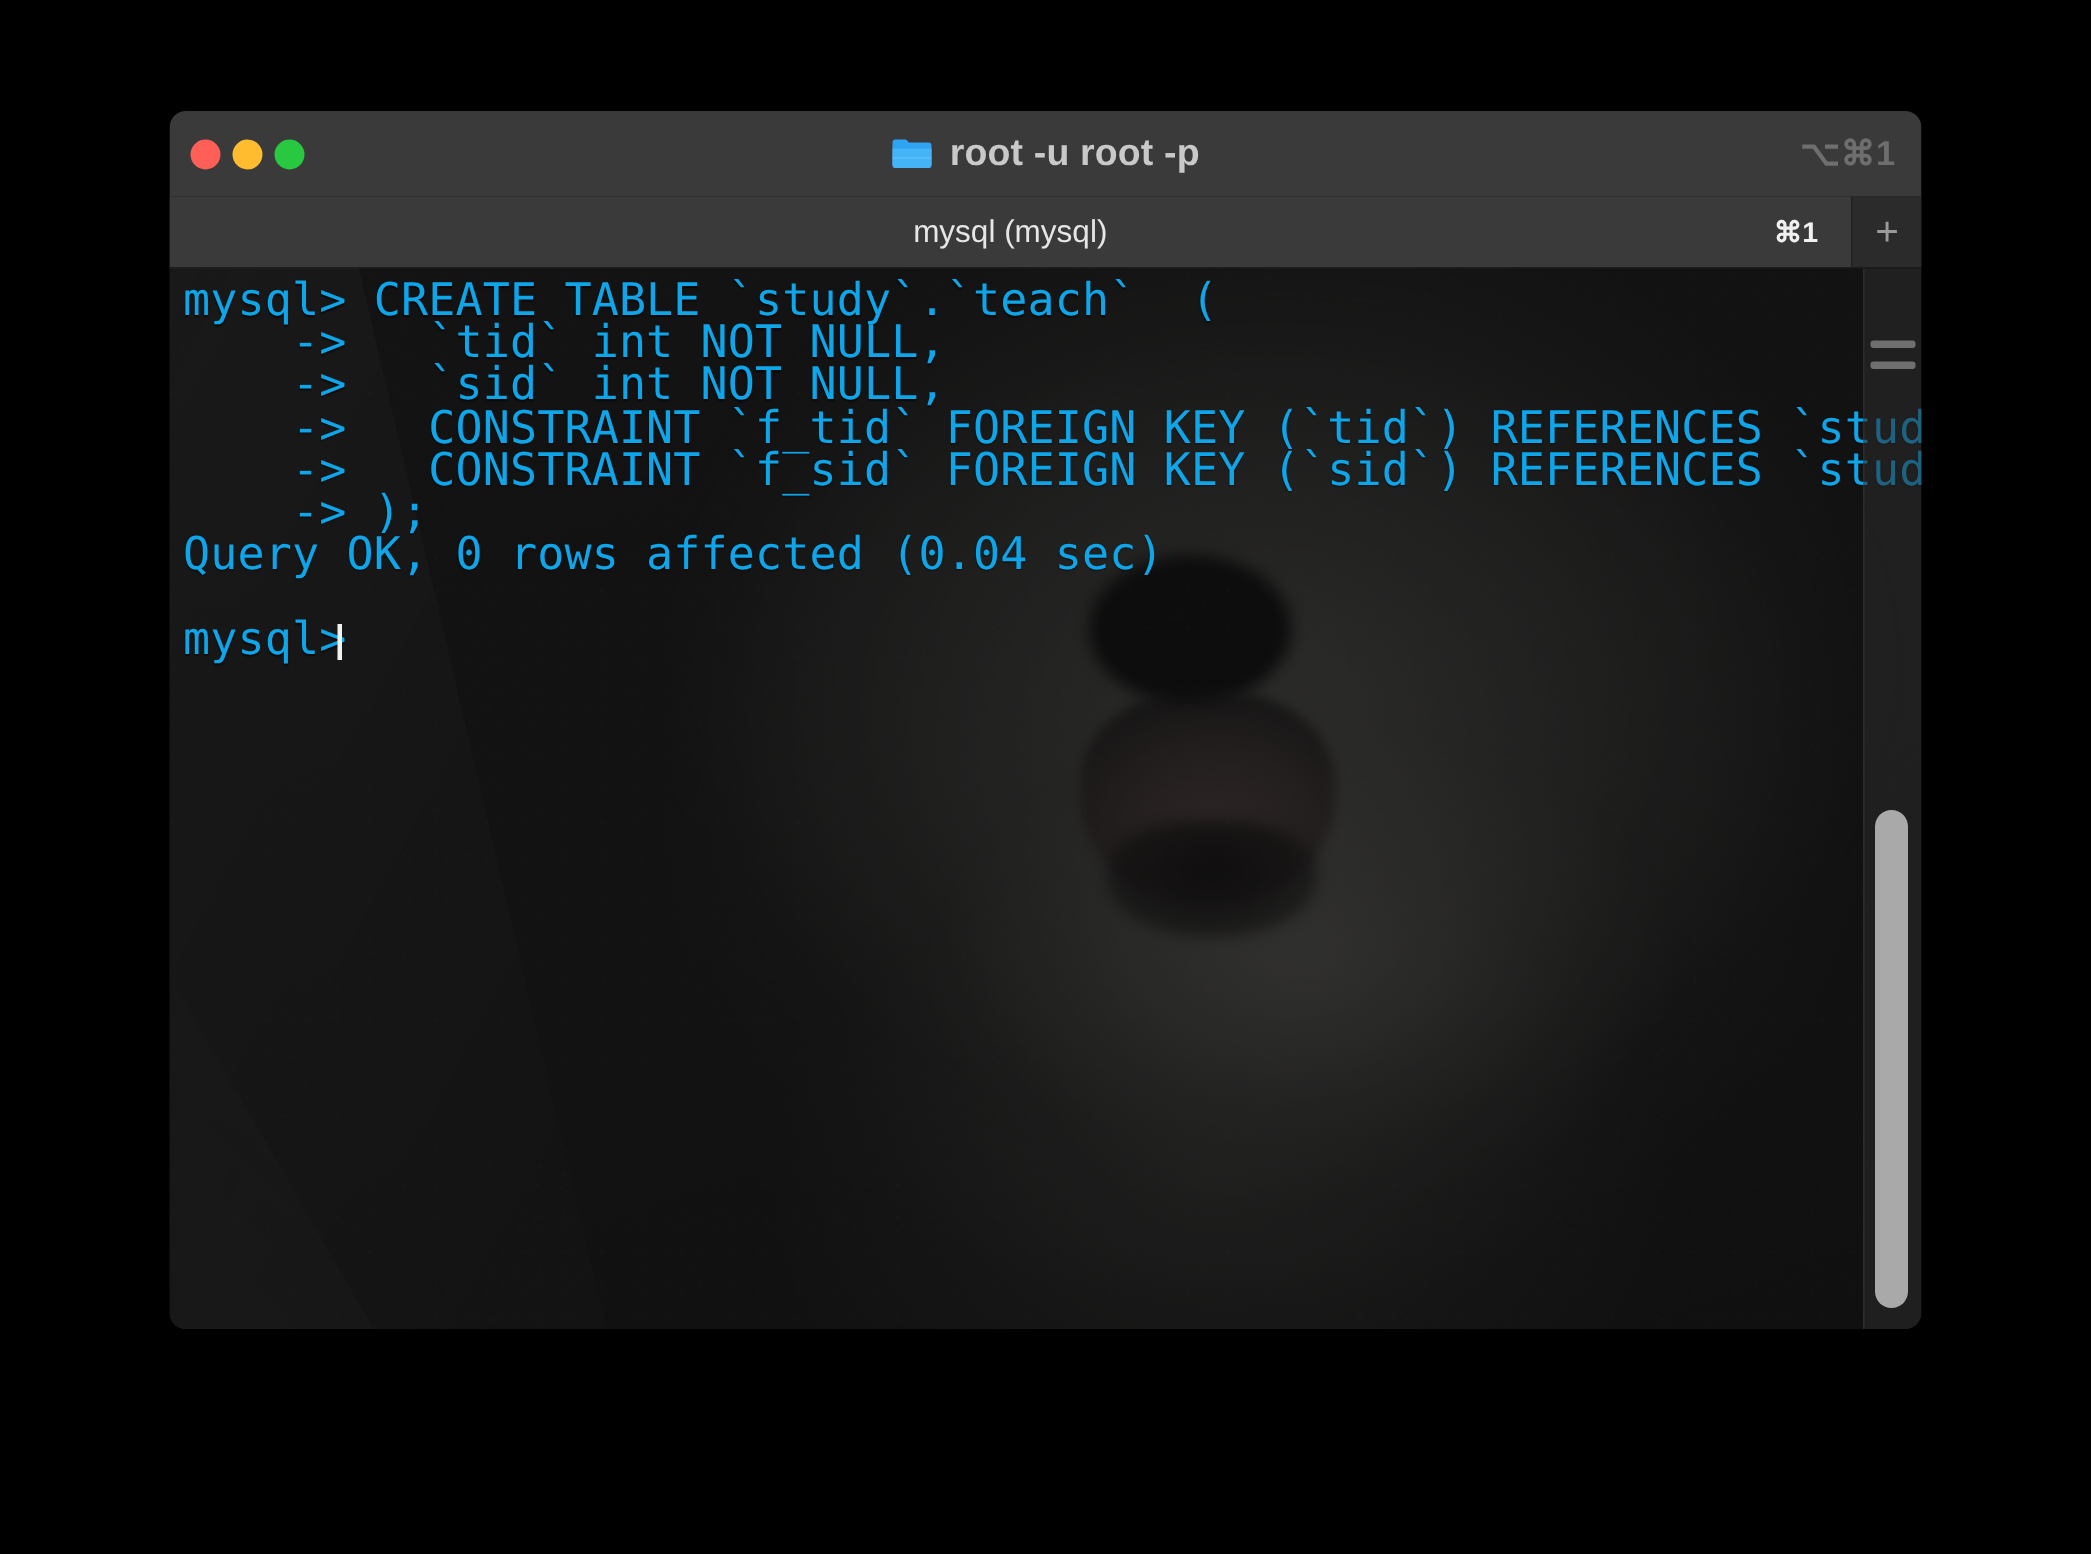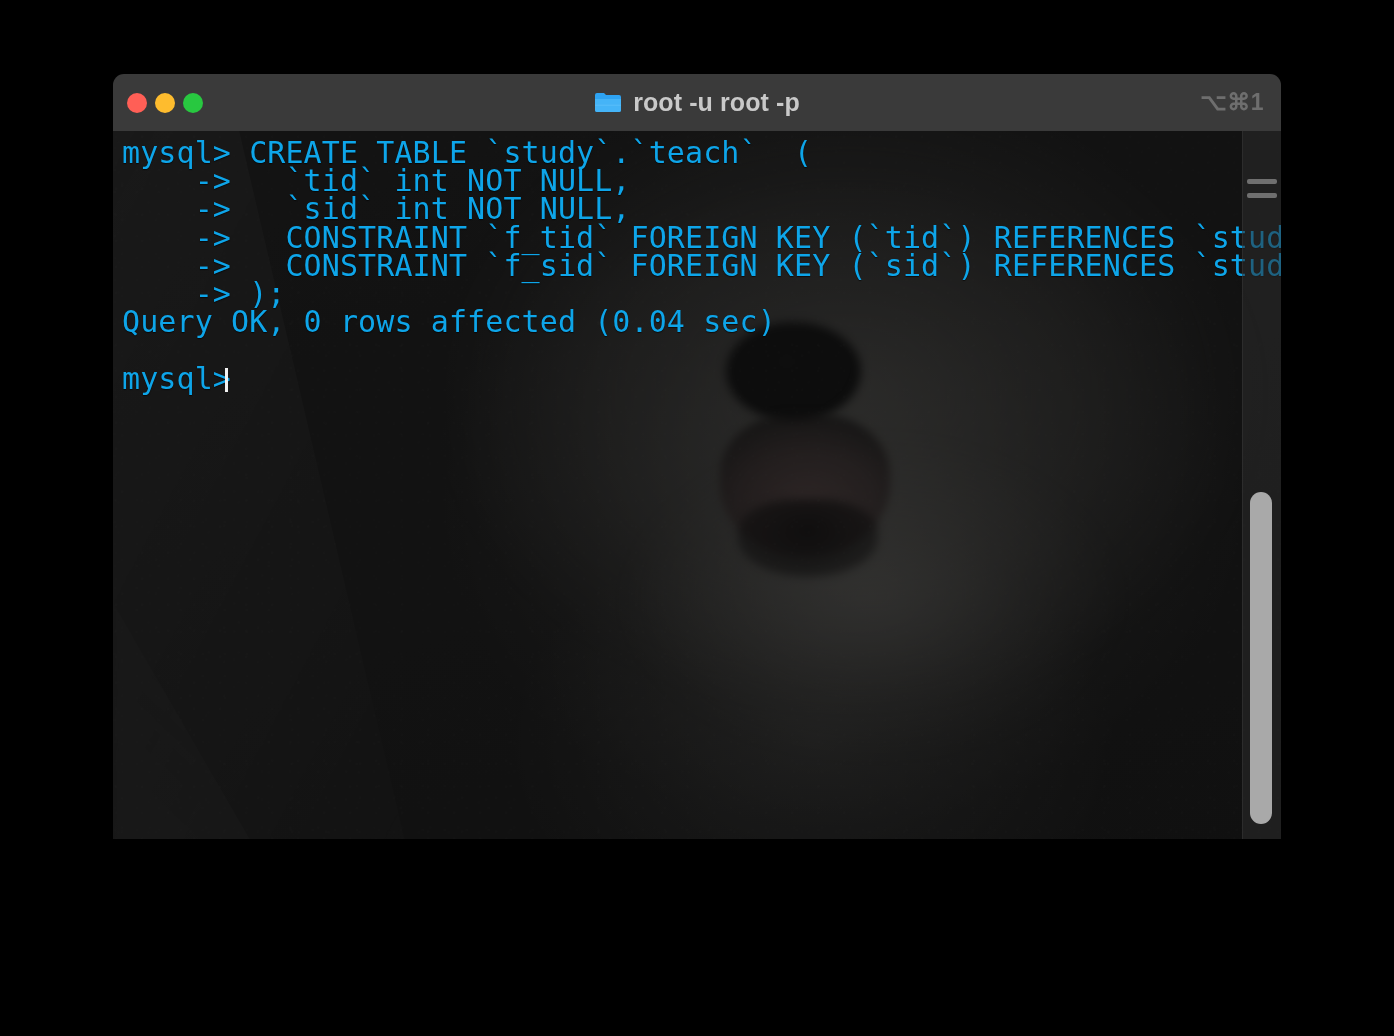--- a/index.html
+++ b/index.html
@@ -339,20 +339,27 @@
           <path d="M1 4 a2 2 0 0 1 2-2 h7 l2 2 h13 a2 2 0 0 1 2 2 v13 a2 2 0 0 1-2 2 H3 a2 2 0 0 1-2-2 Z" fill="#2ea3f2"></path>
           <path d="M1 8 h26 v11 a2 2 0 0 1-2 2 H3 a2 2 0 0 1-2-2 Z" fill="#45b4f7"></path>
           <rect x="1" y="13.5" width="26" height="1.6" fill="#5bc0fa" opacity="0.6"></rect>
         </svg>
         <span id="title-text">root -u root -p</span>
       </div>
 
       <div id="title-shortcut">⌥⌘1</div>
     </div>
 
+    <div id="tabbar">
+      <div id="tab-active">
+        <span id="tab-label">mysql (mysql)</span>
+        <span id="tab-shortcut">⌘1</span>
+      </div>
+      <div id="new-tab-button">+</div>
+    </div>
 
     <div id="terminal-body">
 
       <div id="wallpaper">
         <div class="base"></div>
         <div class="wedge"></div>
         <div class="wedge2"></div>
         <div class="fur"></div>
         <div class="muzzle"></div>
         <div class="nose"></div>

